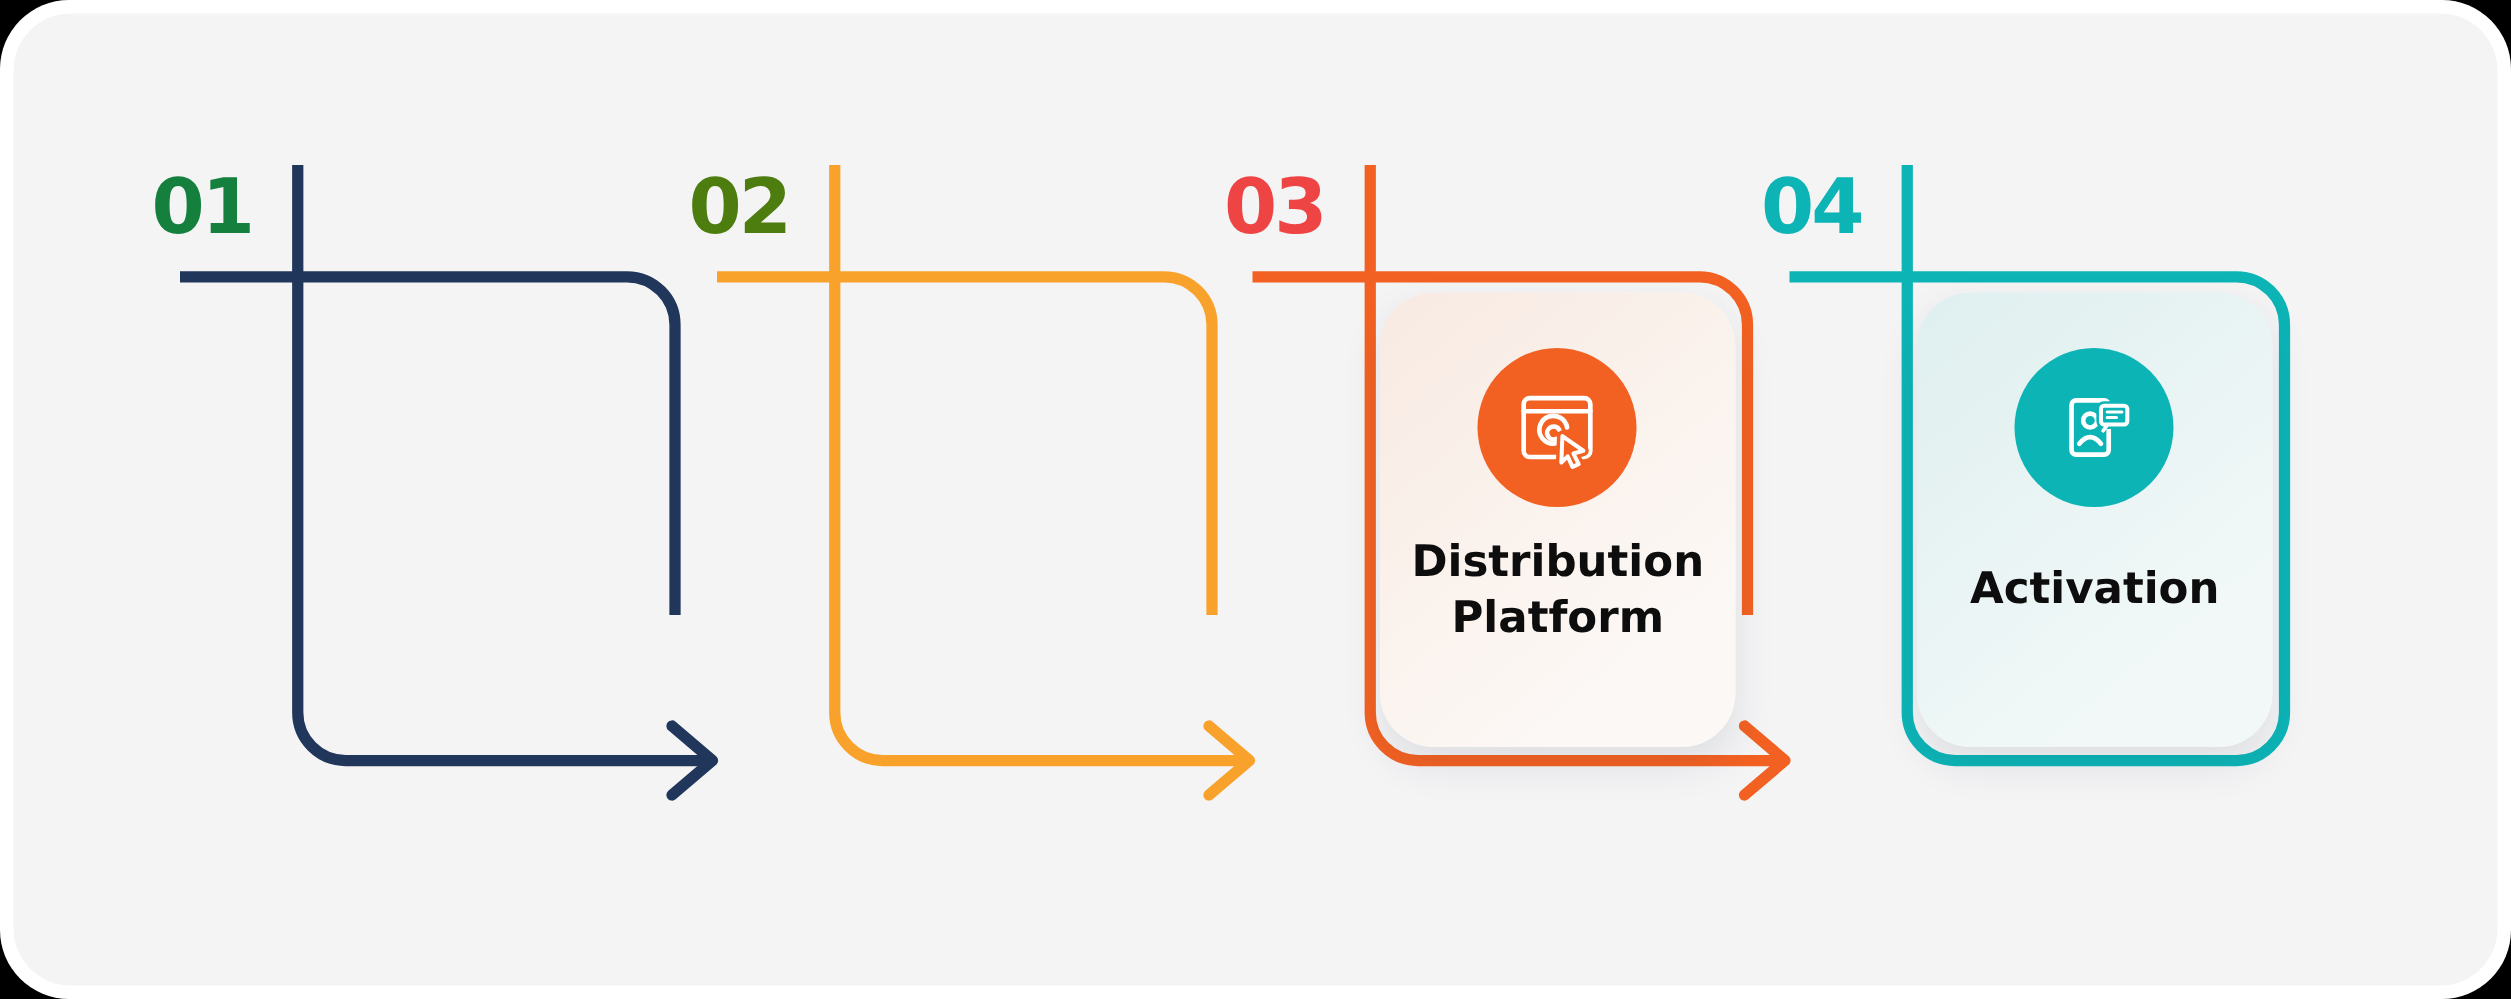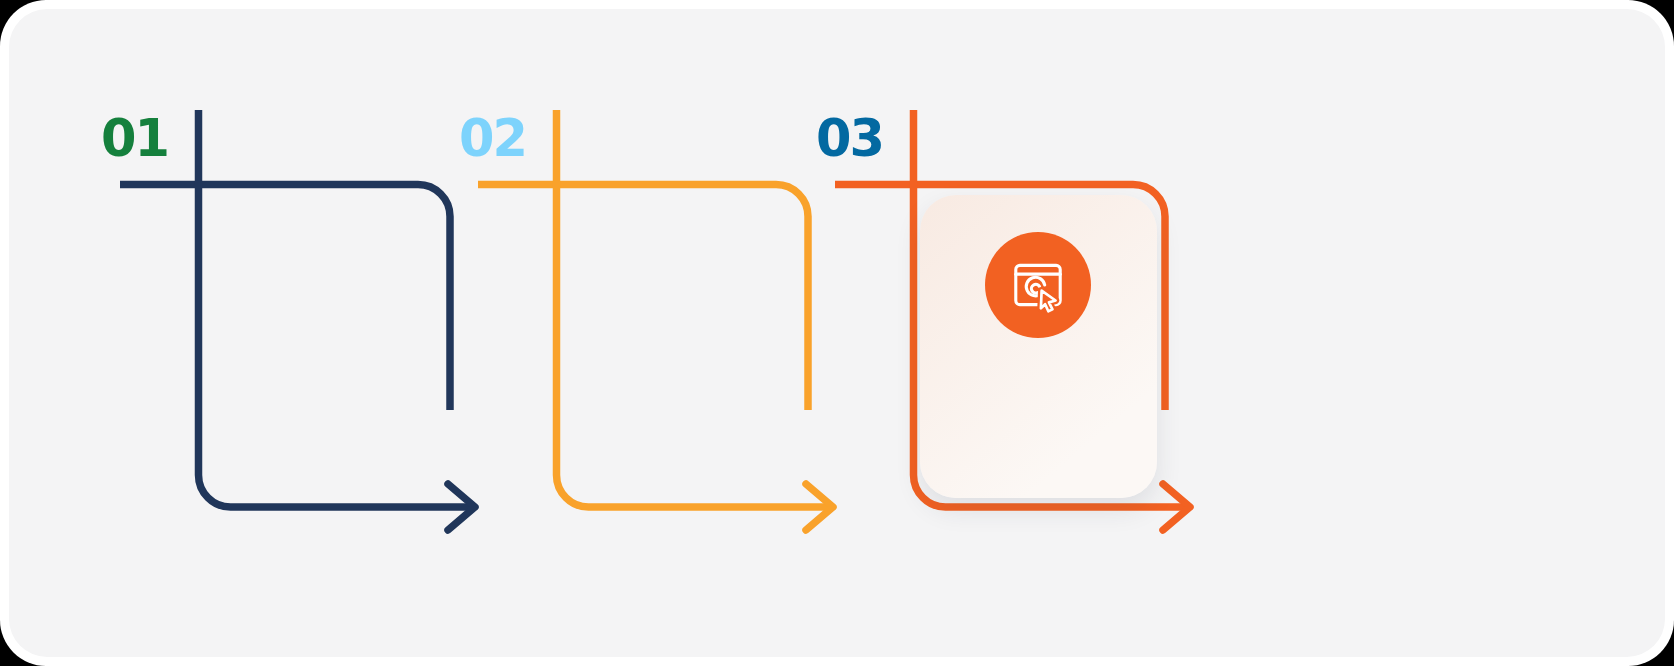--- a/index.html
+++ b/index.html
@@ -41,40 +41,61 @@
 <div id="stage">
     <div class="panel" style="left: 118px;">
     <div class="num" style="color: #15803d; margin-left: 15px;">01</div>
     <svg class="lines" viewBox="0 0 380 442" fill="none" stroke="#20365A" stroke-width="7.5">
         <path d="M2 84.5 H300 A32 32 0 0 1 332 116.5 V310"></path>
          <path d="M80.5 10 V375 A32 32 0 0 0 112.5 407 H357"></path>
         <path d="M330 384 L357 407 L330 430" stroke-linejoin="round" stroke-linecap="round"></path>
       </svg>
   </div>
     <div class="panel" style="left: 476px;">
-    <div class="num" style="color: #7dd3fc;">02</div>
+    <div class="num" style="color: #4d7c0f;">02</div>
     <svg class="lines" viewBox="0 0 380 442" fill="none" stroke="#F9A22B" stroke-width="7.5">
         <path d="M2 84.5 H300 A32 32 0 0 1 332 116.5 V310"></path>
          <path d="M80.5 10 V375 A32 32 0 0 0 112.5 407 H357"></path>
         <path d="M330 384 L357 407 L330 430" stroke-linejoin="round" stroke-linecap="round"></path>
       </svg>
   </div>
     <div class="panel" style="left: 833px;">
-    <div class="num" style="color: #0369a1;">03</div>
+    <div class="num" style="color: #ef4444;">03</div>
     <svg class="lines" viewBox="0 0 380 442" fill="none" stroke="#F26122" stroke-width="7.5">
         <path d="M2 84.5 H300 A32 32 0 0 1 332 116.5 V310"></path>
          <path d="M80.5 10 V375 A32 32 0 0 0 112.5 407 H357"></path>
         <path d="M330 384 L357 407 L330 430" stroke-linejoin="round" stroke-linecap="round"></path>
       </svg>
     <div class="card" style="background: linear-gradient(140deg, rgb(248, 234, 226) 0%, rgb(252, 248, 245) 78%);">
       <div class="icon-circle" style="background: rgb(242, 97, 34);">
           <svg width="62" height="62" viewBox="0 0 60 60" fill="none" stroke="#fff" stroke-width="3" stroke-linecap="round" stroke-linejoin="round">
             <rect x="8.5" y="11" width="43" height="38" rx="4"></rect>
      <path d="M8.5 19.5 H51.5"></path>
      <path d="M36.5 30 A9 9 0 1 0 33 38.7"></path>
      <path d="M31.5 31.5 A4.2 4.2 0 1 0 29.5 37.4"></path>
      <path d="M33.5 35.5 L47 45 40.6 46.8 44 53.6 40 55.4 36.9 48.6 32.8 52.6 Z" fill="#F26122" stroke="#F26122" stroke-width="7"></path>
      <path d="M33.5 35.5 L47 45 40.6 46.8 44 53.6 40 55.4 36.9 48.6 32.8 52.6 Z" fill="#F26122" stroke="#fff" stroke-width="2.6"></path>
           </svg>
         </div>
+      <div class="title" style="color: rgb(13, 13, 13);">Distribution Platform</div>
+    </div>
+  </div>
+    <div class="panel" style="left: 1191px;">
+    <div class="num" style="color: rgb(12, 180, 182);">04</div>
+    <svg class="lines" viewBox="0 0 380 442" fill="none" stroke="#0CB4B6" stroke-width="7.5">
+        <path d="M2 84.5 H300 A32 32 0 0 1 332 116.5 V375 A32 32 0 0 1 300 407 H112.5 A32 32 0 0 1 80.5 375 V10"></path>
+      </svg>
+    <div class="card" style="background: linear-gradient(140deg, rgb(223, 239, 239) 0%, rgb(242, 248, 248) 78%);">
+      <div class="icon-circle" style="background: rgb(12, 180, 182);">
+          <svg width="62" height="62" viewBox="0 0 60 60" fill="none" stroke="#fff" stroke-width="3" stroke-linecap="round" stroke-linejoin="round">
+            <rect x="15.5" y="12.5" width="24" height="35" rx="3"></rect>
+     <circle cx="27.5" cy="25.5" r="4.5"></circle>
+     <path d="M20.5 40.5 q7 -8.5 14 0"></path>
+     <rect x="34.5" y="16" width="17" height="12" rx="2" fill="#0CB4B6" stroke="#0CB4B6" stroke-width="6"></rect>
+     <rect x="34.5" y="16" width="17" height="12" rx="2" fill="#0CB4B6" stroke="#fff" stroke-width="2.6"></rect>
+     <path d="M38.5 20 h9.5 M38.5 23.5 h6" stroke-width="2"></path>
+     <path d="M38.5 28.5 l-2.6 3.6" stroke-width="2.4"></path>
+          </svg>
+        </div>
+      <div class="title" style="color: rgb(13, 13, 13);">Activation</div>
     </div>
   </div>
   </div>
 
 </body></html>

